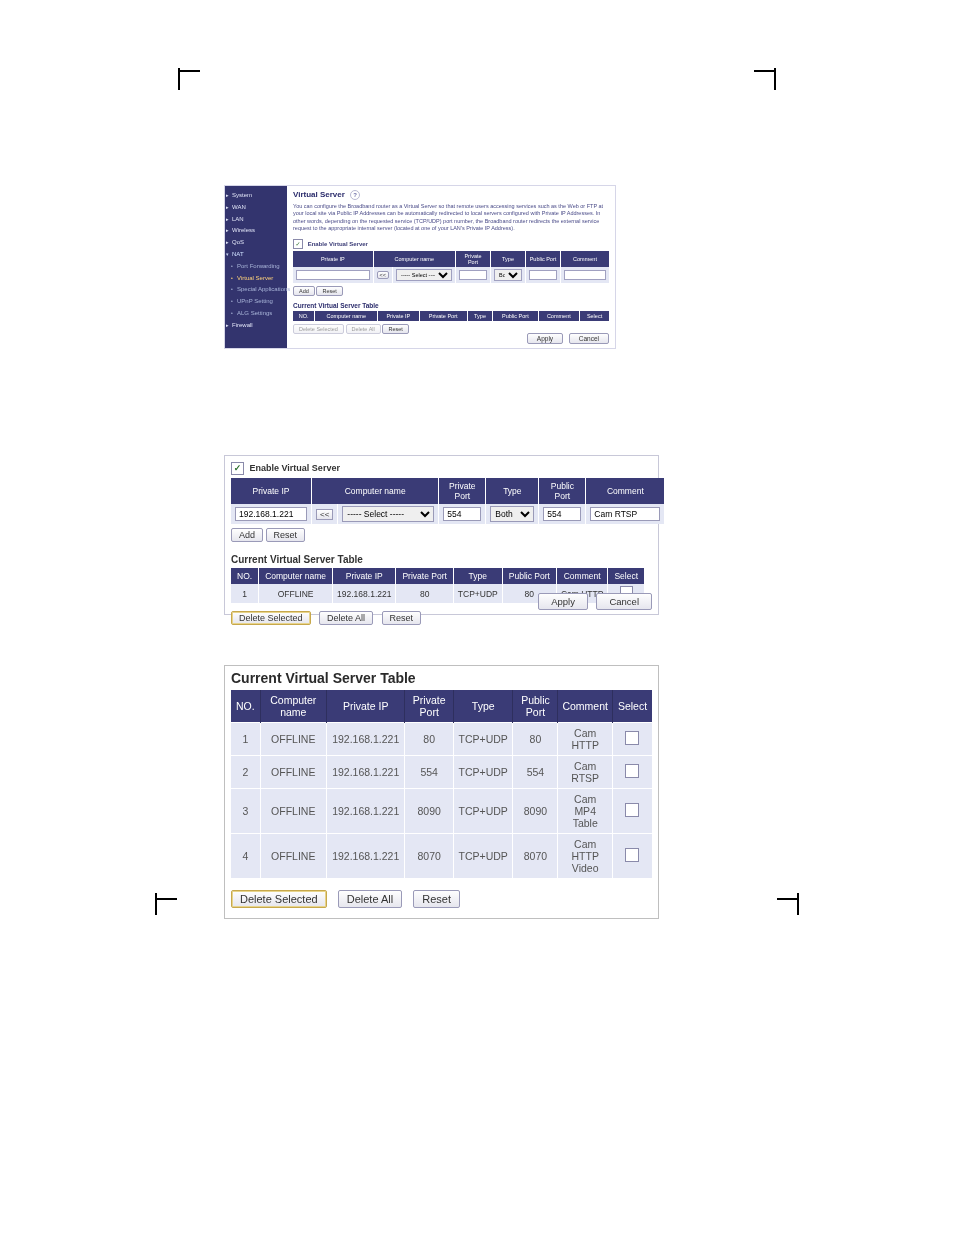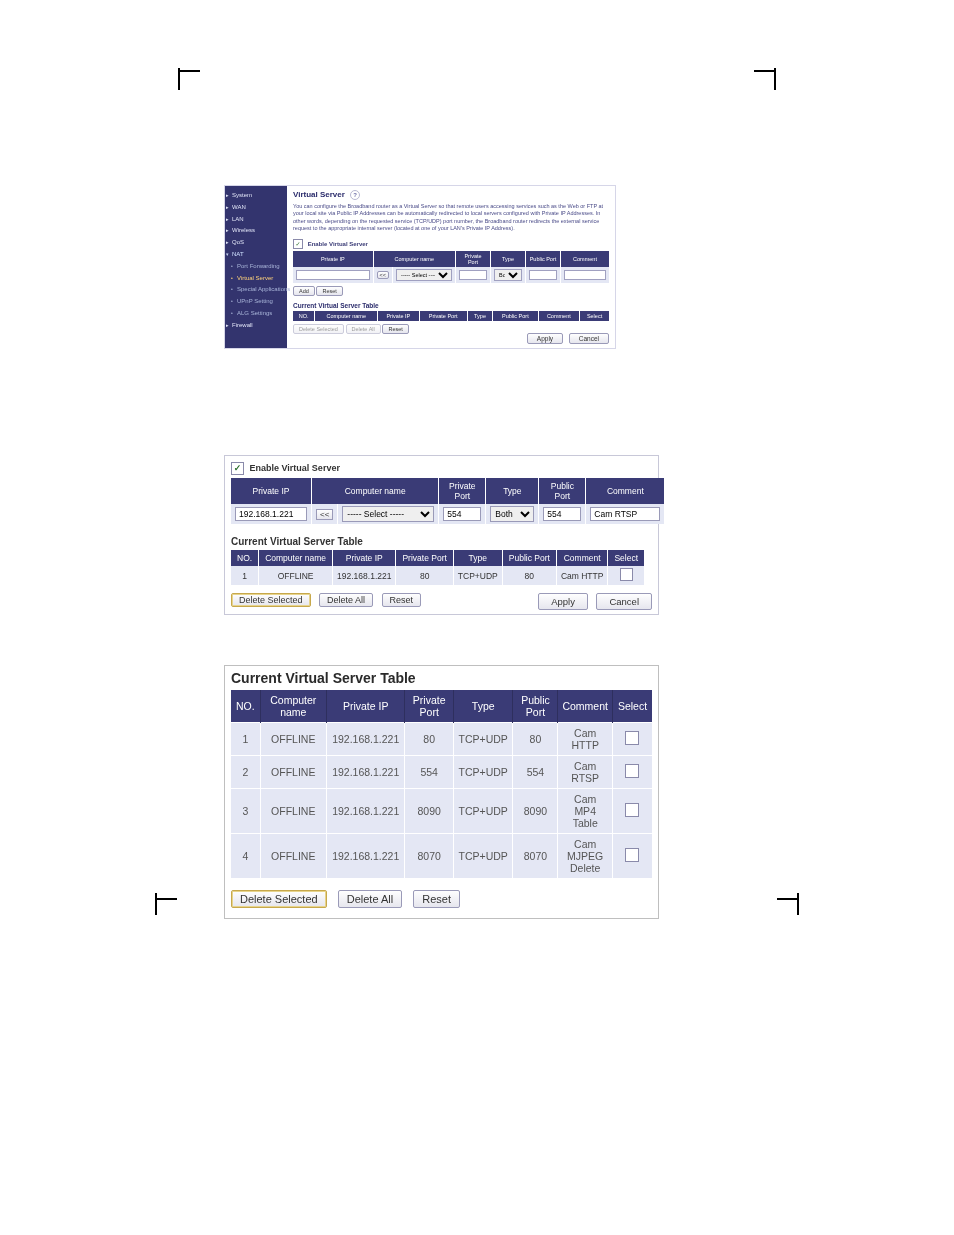--- a/index.html
+++ b/index.html
@@ -200,20 +200,24 @@
         <td><input type="text" style="width: 72px;" value="192.168.1.221"></td>
         <td style="width:16px;"><span class="selbtn">&lt;&lt;</span></td>
         <td><select style="width:92px;"><option>----- Select -----</option></select></td>
         <td><input type="text" style="width: 38px;" value="554"></td>
         <td><select style="width:44px;"><option>Both</option></select></td>
         <td><input type="text" style="width: 38px;" value="554"></td>
         <td><input type="text" style="width: 70px;" value="Cam RTSP"></td>
       </tr>
     </tbody>
       </table>
+    <div class="btnrow" style="margin-top:4px;">
+      <span class="btn">Add</span>
+      <span class="btn">Reset</span>
+    </div>
 
     <div style="font-weight:bold;margin:12px 0 3px 0;font-size:10px;">Current Virtual Server Table</div>
     <table class="tbl2">
       <tbody>
           <tr>
         <th>NO.</th>
         <th>Computer name</th>
         <th>Private IP</th>
         <th>Private Port</th>
         <th>Type</th>
@@ -290,21 +294,21 @@
             <td>Cam MP4 Table</td>
             <td><span class="checkbox"></span></td>
           </tr>
           <tr>
             <td>4</td>
             <td>OFFLINE</td>
             <td>192.168.1.221</td>
             <td>8070</td>
             <td>TCP+UDP</td>
             <td>8070</td>
-            <td>Cam MJPEG Delete</td>
+            <td>Cam HTTP Video</td>
             <td><span class="checkbox"></span></td>
           </tr>
         </tbody>
     </table>
     <div class="btnrow">
       <span class="btn sel">Delete Selected</span>
       <span class="btn">Delete All</span>
       <span class="btn">Reset</span>
     </div>
   </div>

